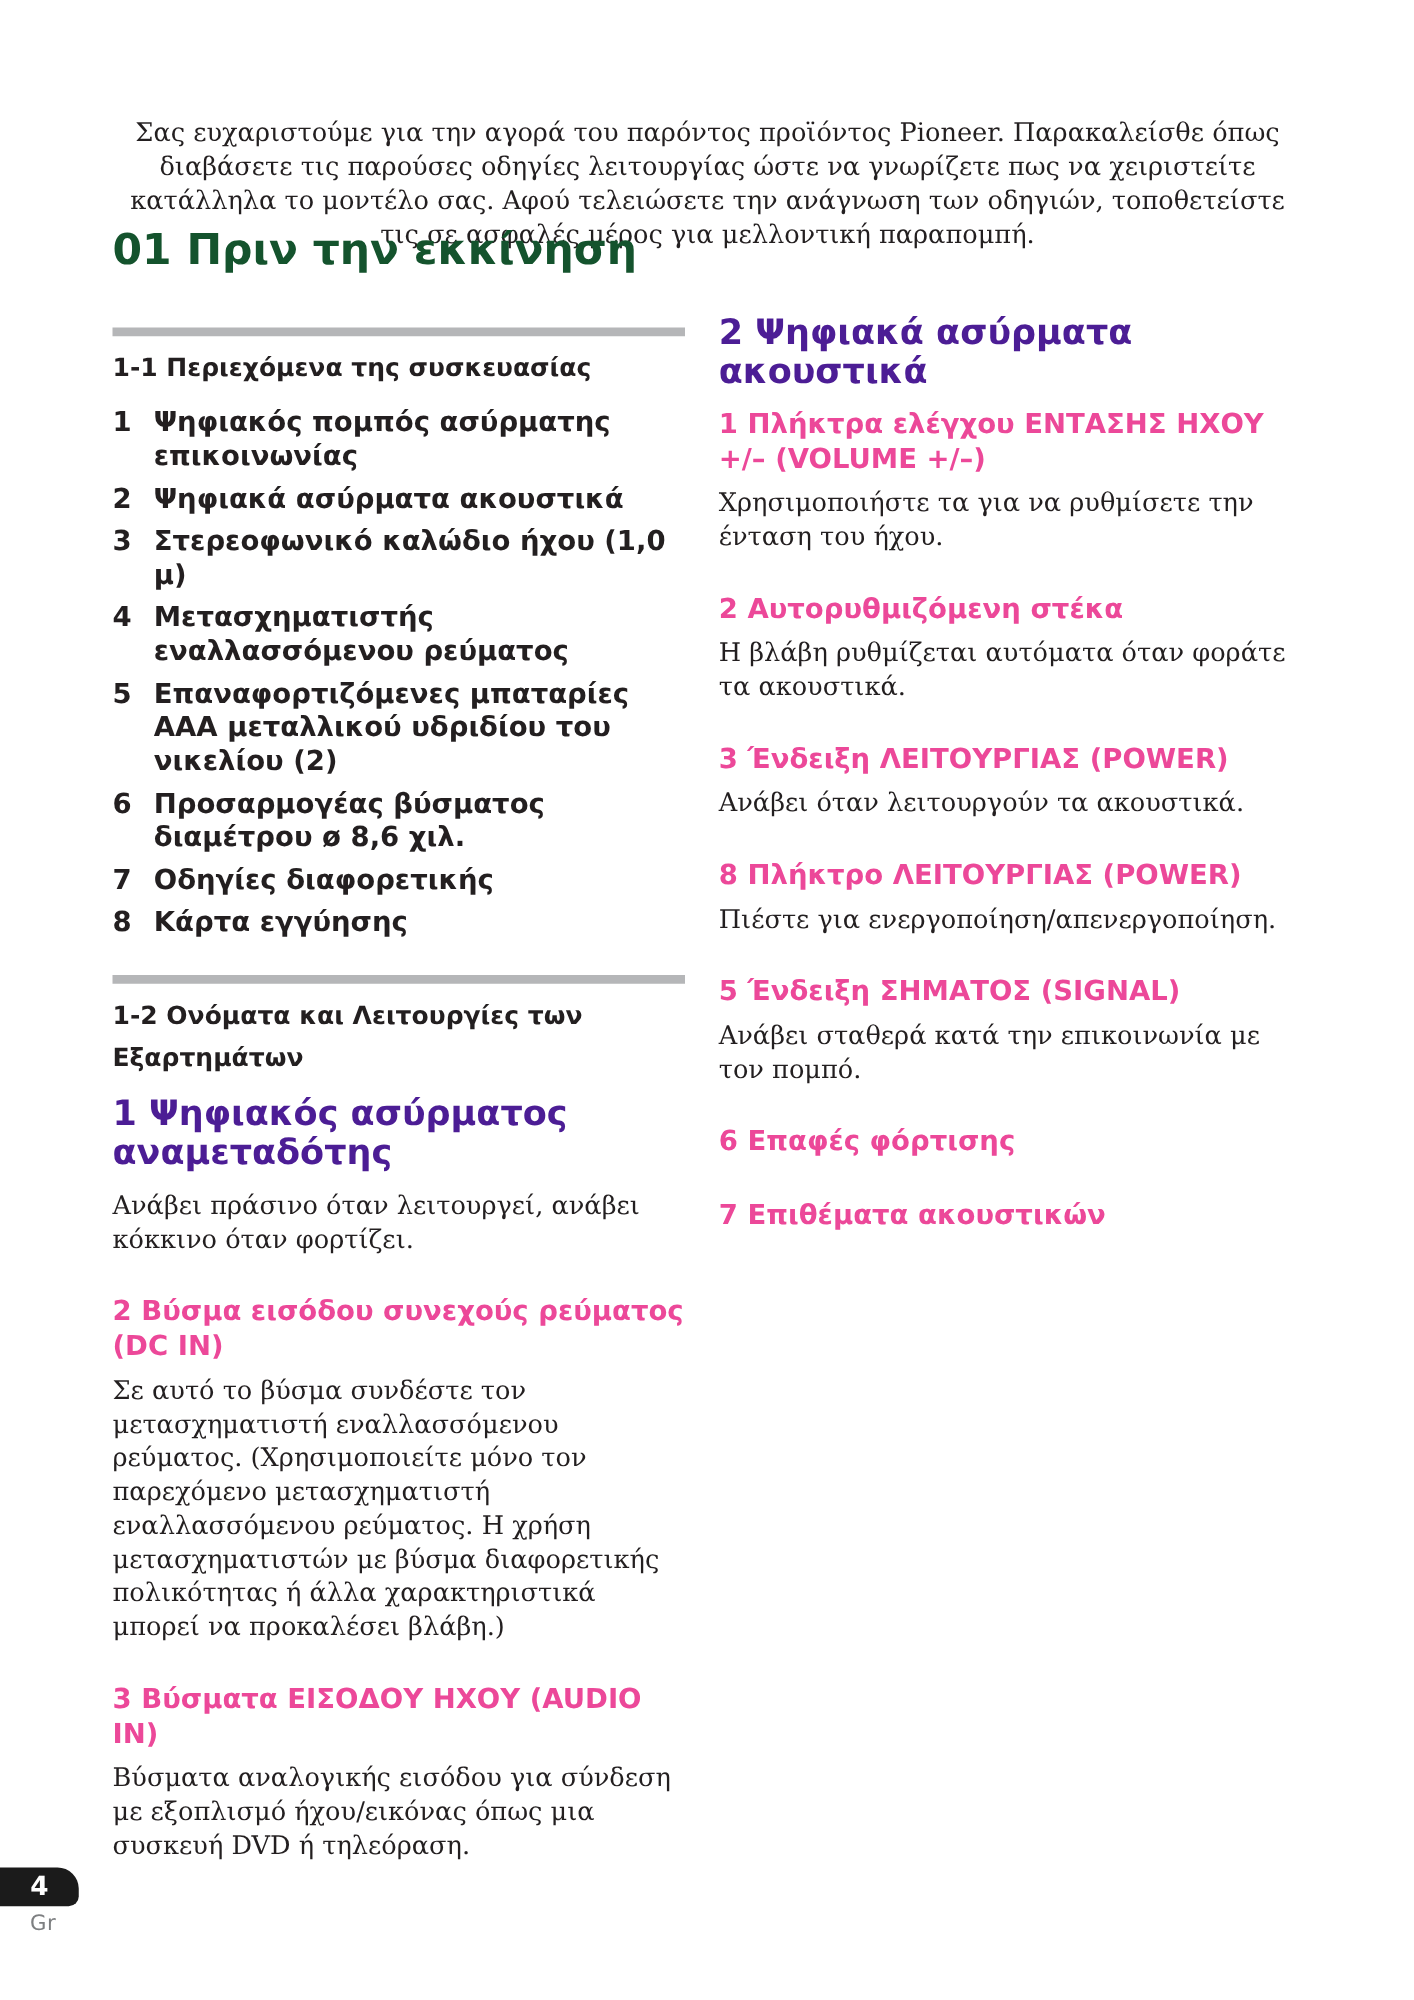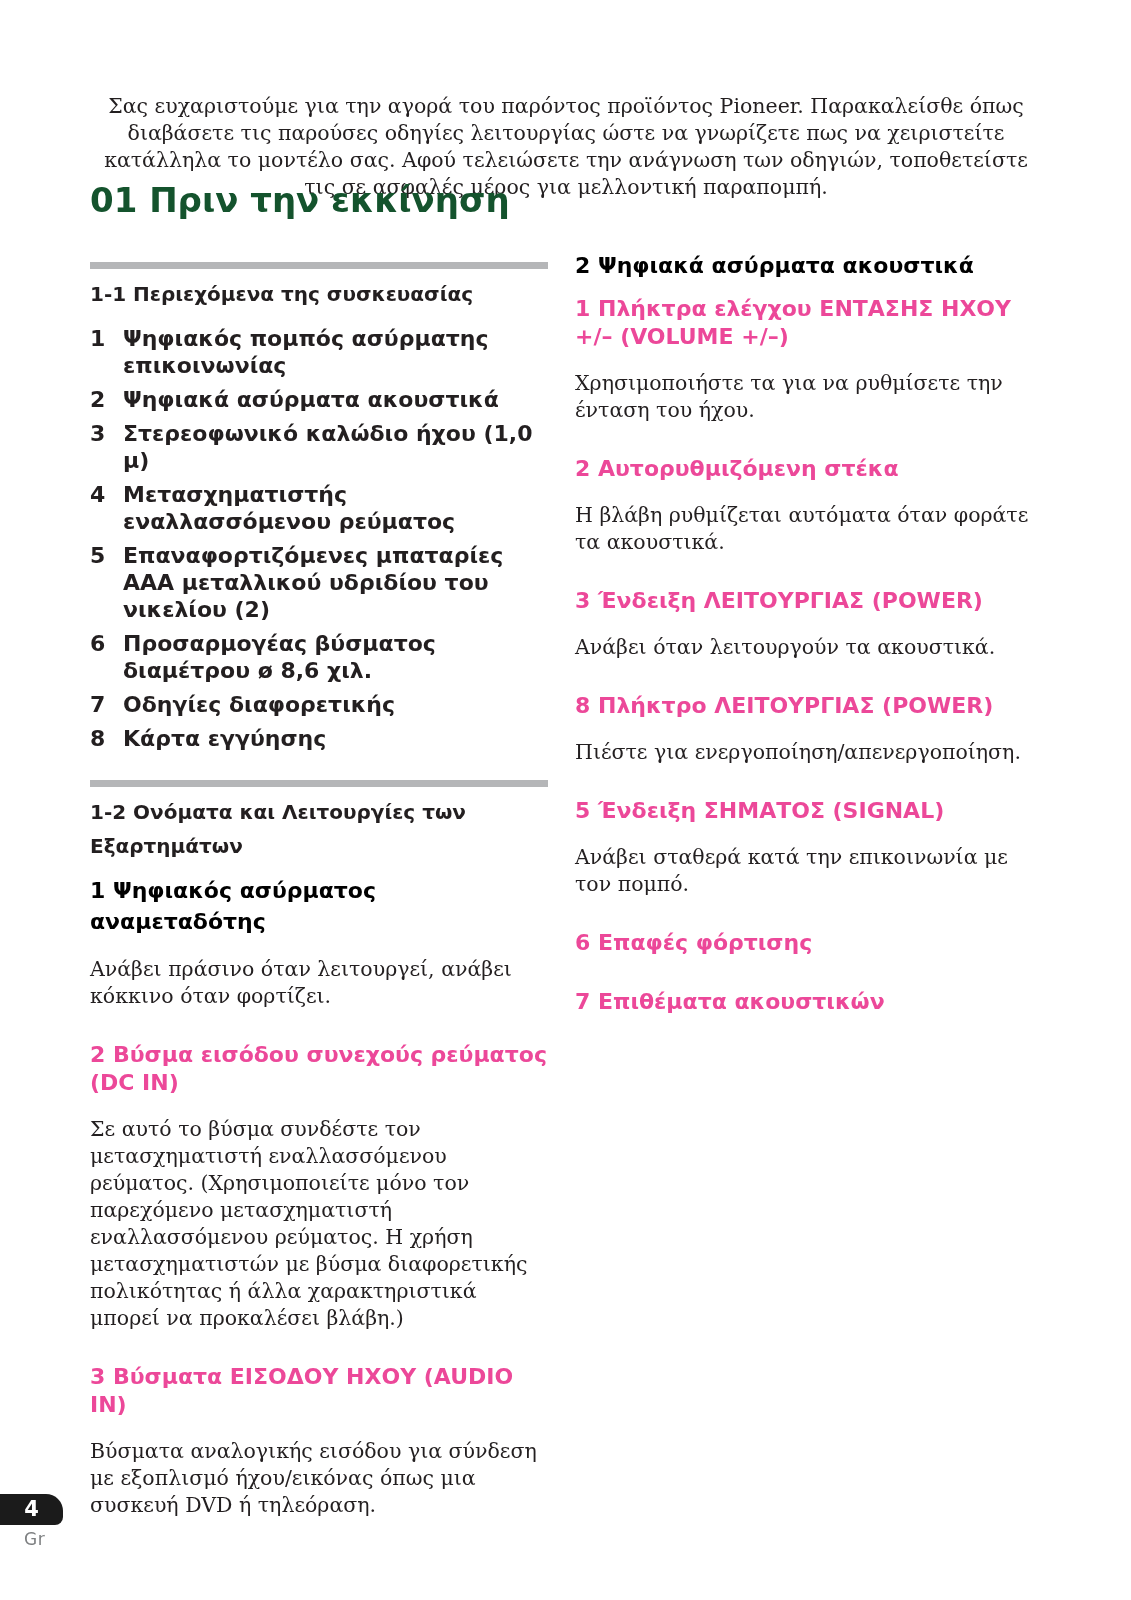--- a/index.html
+++ b/index.html
@@ -69,37 +69,37 @@
     line-height: 27px;
   }
   .pack-item .num {
     flex: 0 0 33px;
   }
   .pack-item .txt {
     flex: 1;
   }
   .part-title {
     margin: 10px 0 0 0;
-    font-size: 22px;
+    font-size: 28px;
     font-weight: bold;
     line-height: 31px;
-    color: #000000;
+    color: #4c1d95;
   }
   .col-right .part-title { margin-top: 0; }
   .entry { margin-top: 31px; }
   .entry.first { margin-top: 14px; }
   .entry-heading {
     margin: 0;
     font-size: 22px;
     font-weight: bold;
     line-height: 28px;
     color: #ec4899;
   }
   .entry-body {
-    margin: 19px 0 0 0;
+    margin: 7px 0 0 0;
     font-family: "DejaVu Serif", "Liberation Serif", serif;
     font-size: 20.5px;
     line-height: 27px;
     color: #231f20;
   }
   .page-tab {
     position: absolute;
     left: 0;
     top: 1494px;
     width: 63px;

